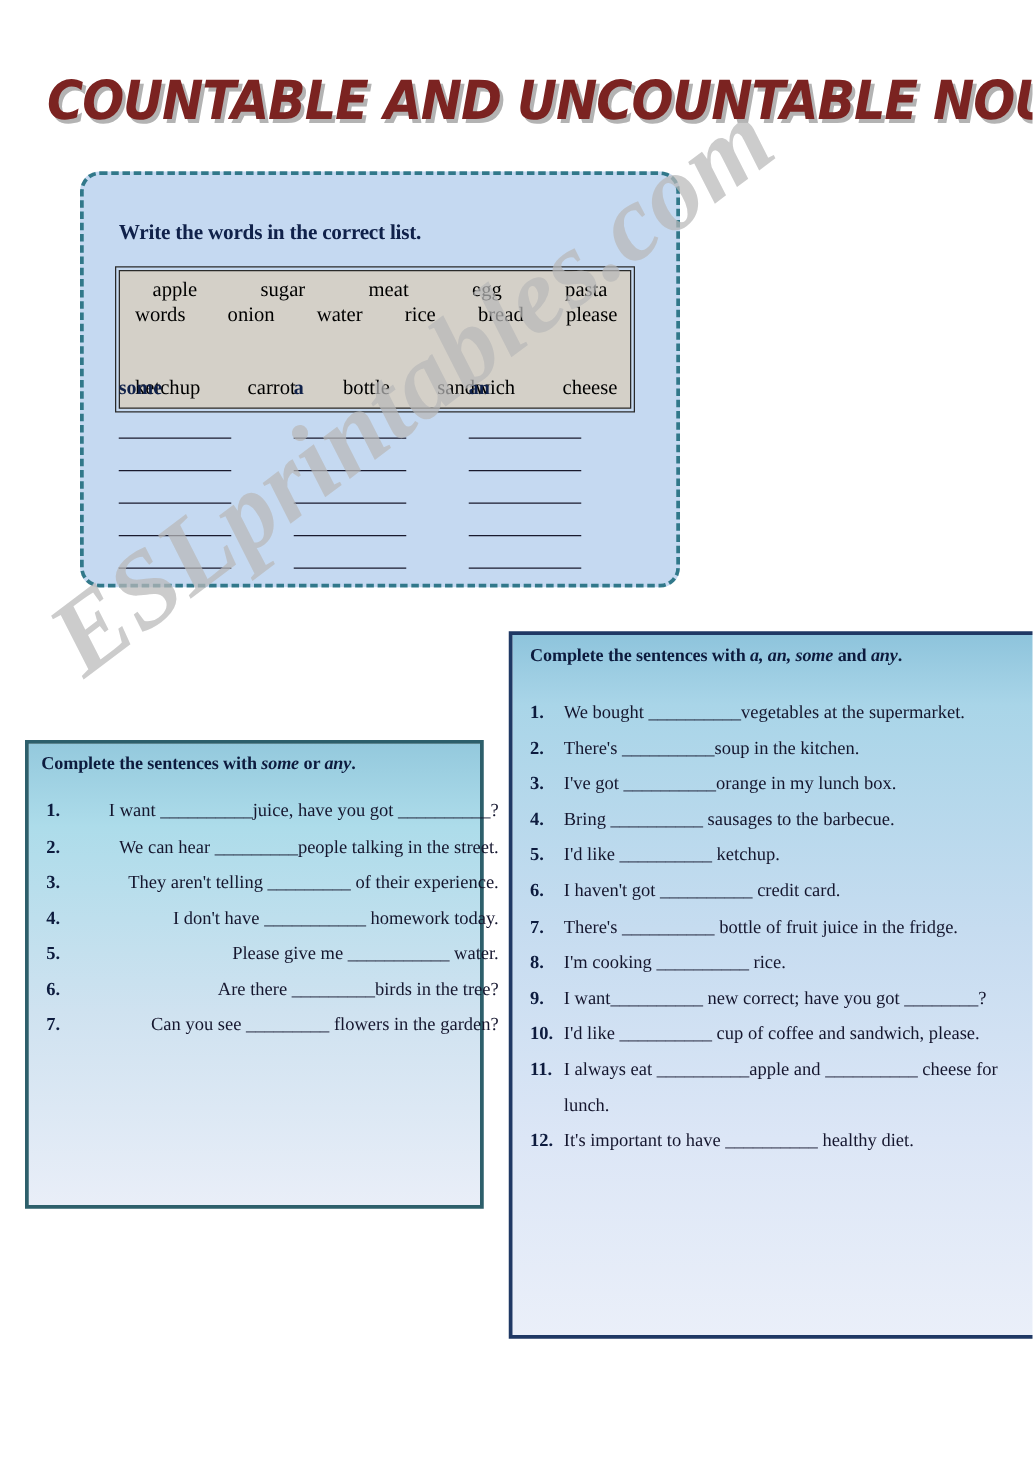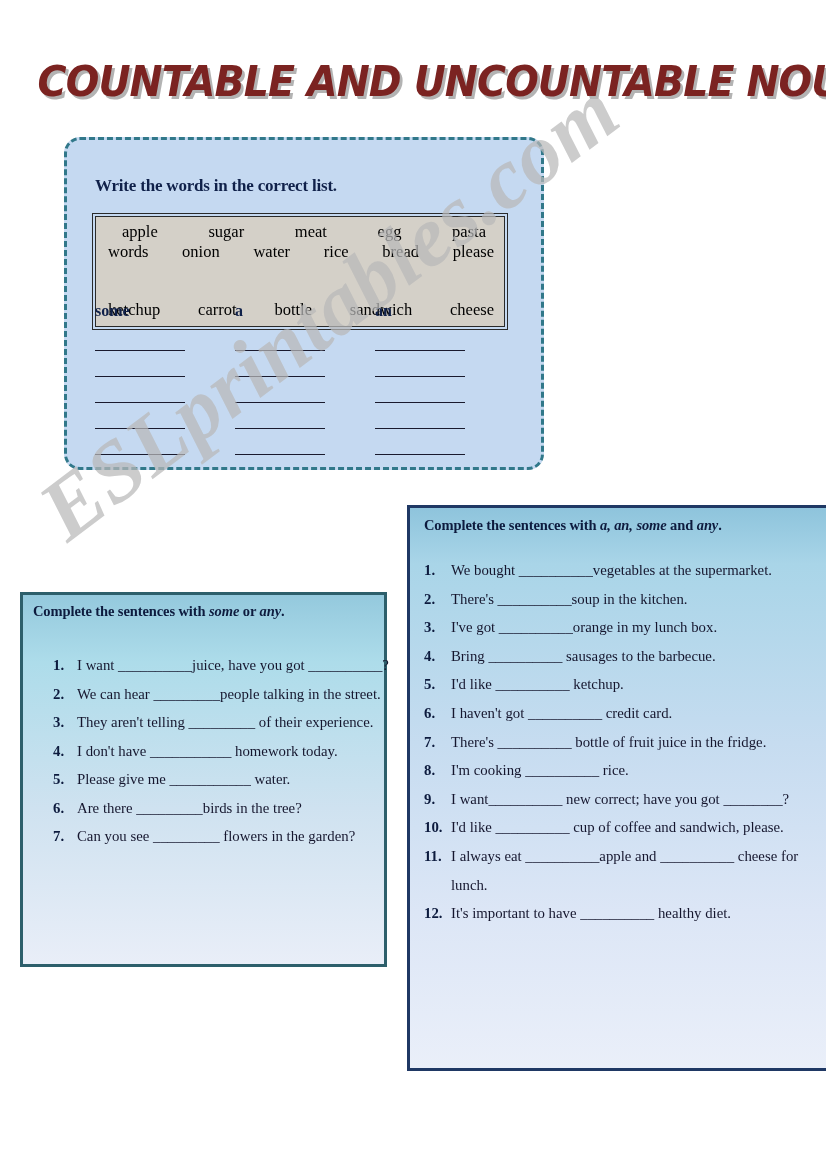--- a/index.html
+++ b/index.html
@@ -152,24 +152,25 @@
     font-size: 14.5px;
     font-weight: bold;
     color: #0d1b3e;
     letter-spacing: -0.1px;
   }
   #ex2 ol {
     position: absolute;
     left: 12px;
     top: 40px;
     width: 338px;
-    margin: 16px;
+    margin: 0;
     padding: 0 0 0 26px;
     list-style: none;
     counter-reset: q2;
+    text-align: right;
   }
   #ex2 ol li {
     counter-increment: q2;
     position: relative;
     font-size: 14.8px;
     line-height: 28.5px;
     color: #15162e;
     margin-bottom: 0;
   }
   #ex2 ol li::before {

